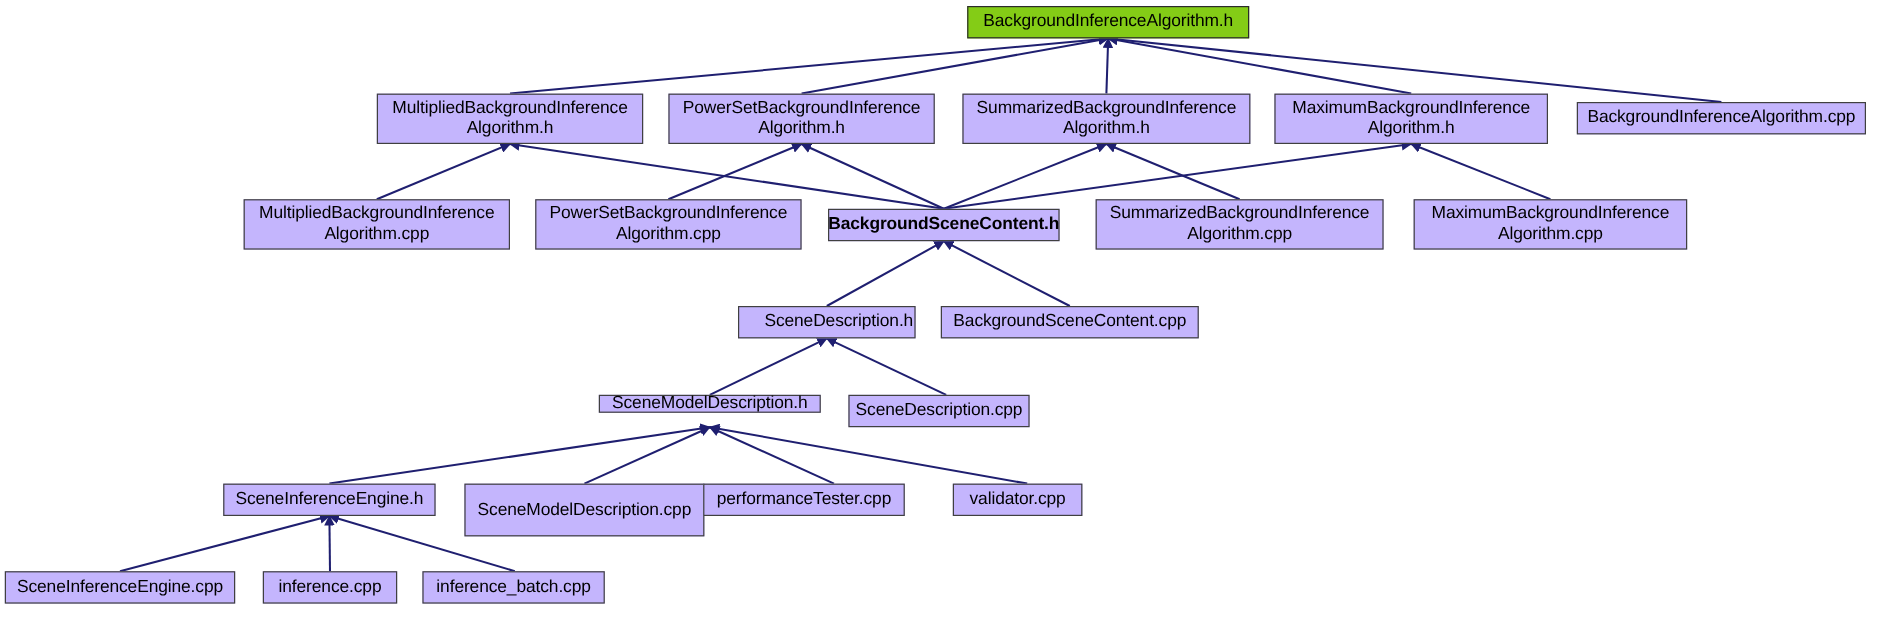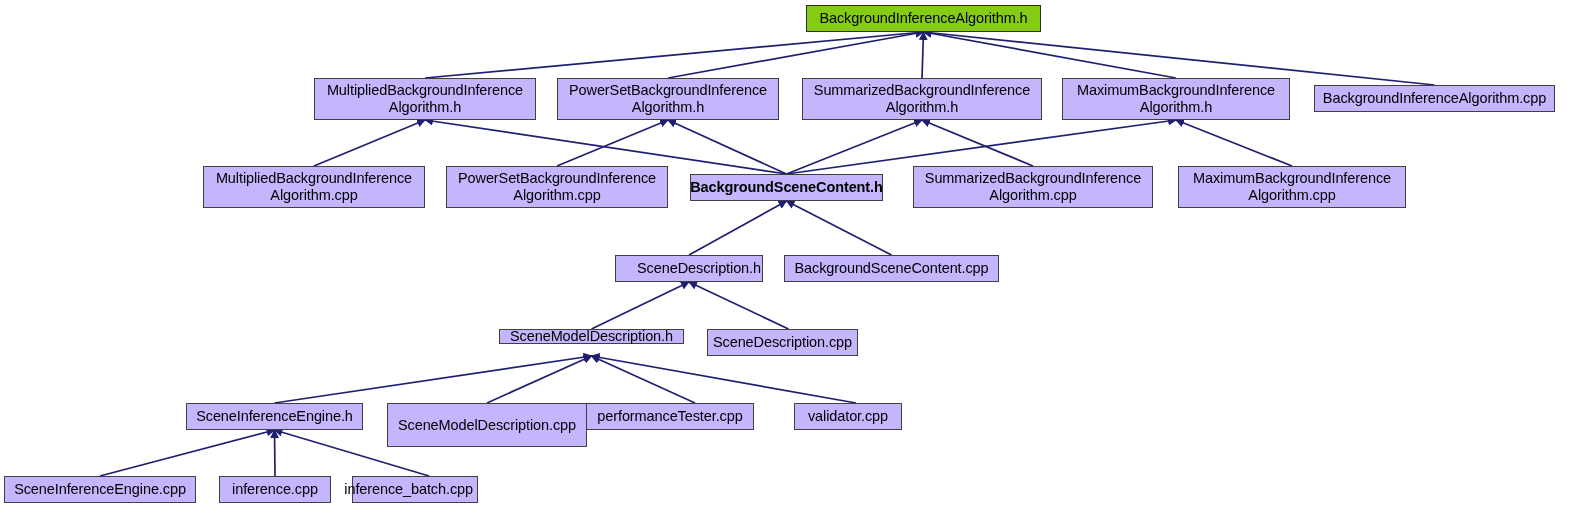--- a/index.html
+++ b/index.html
@@ -110,15 +110,15 @@
       <div class="graph-node" style="left: 615px; top: 255px; width: 148px; height: 27px; padding-left: 20px;"><span class="node-label">SceneDescription.h</span></div>
       <div class="graph-node" style="left: 784px; top: 255px; width: 215px; height: 27px;"><span class="node-label">BackgroundSceneContent.cpp</span></div>
       <div class="graph-node" style="left: 499px; top: 329px; width: 185px; height: 15px;"><span class="node-label">SceneModelDescription.h</span></div>
       <div class="graph-node" style="left: 707px; top: 329px; width: 151px; height: 27px;"><span class="node-label">SceneDescription.cpp</span></div>
       <div class="graph-node" style="left: 186px; top: 403px; width: 177px; height: 27px;"><span class="node-label">SceneInferenceEngine.h</span></div>
       <div class="graph-node" style="left: 387px; top: 403px; width: 200px; height: 44px;"><span class="node-label">SceneModelDescription.cpp</span></div>
       <div class="graph-node" style="left: 586px; top: 403px; width: 168px; height: 27px;"><span class="node-label">performanceTester.cpp</span></div>
       <div class="graph-node" style="left: 794px; top: 403px; width: 108px; height: 27px;"><span class="node-label">validator.cpp</span></div>
       <div class="graph-node" style="left: 4px; top: 476px; width: 192px; height: 27px;"><span class="node-label">SceneInferenceEngine.cpp</span></div>
       <div class="graph-node" style="left: 219px; top: 476px; width: 112px; height: 27px;"><span class="node-label">inference.cpp</span></div>
-      <div class="graph-node" style="left: 352px; top: 476px; width: 126px; height: 27px; justify-content: flex-end;"><span class="node-label">inference_batch.cpp</span></div>
+      <div class="graph-node" style="left: 352px; top: 476px; width: 152px; height: 27px;"><span class="node-label">inference_batch.cpp</span></div>
     </div>
 </div>
 
 </body></html>

